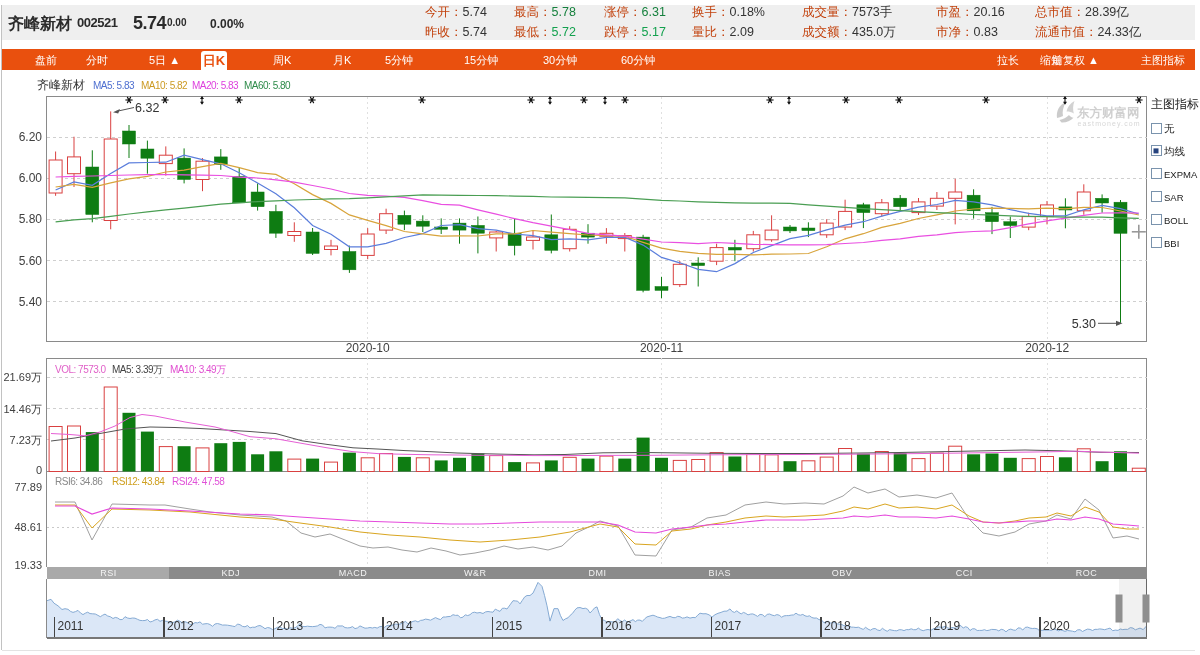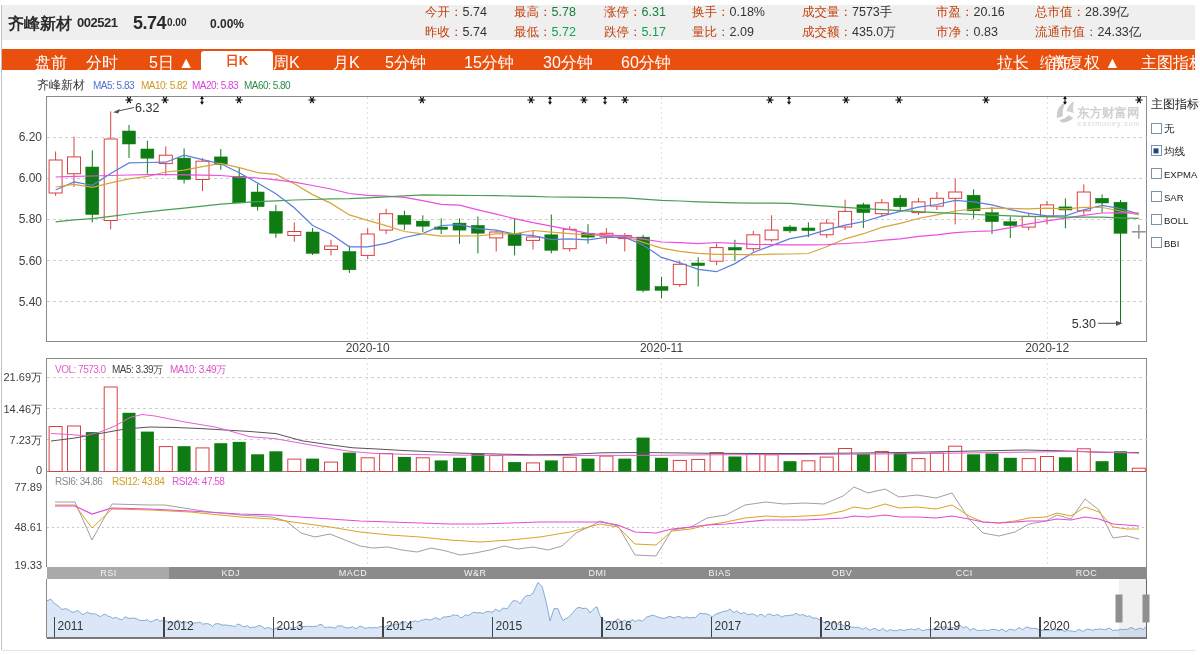--- a/index.html
+++ b/index.html
@@ -1,22 +1,22 @@
 <!DOCTYPE html>
 <html><head><meta charset="utf-8"><style>
 *{margin:0;padding:0;box-sizing:border-box}
 html,body{width:1200px;height:655px;background:#fff;font-family:"Liberation Sans",sans-serif;position:relative;overflow:hidden}
 .hdr{position:absolute;left:2px;top:5px;width:1193px;height:35px;background:#efefef}
 .t1{position:absolute;top:9px;font-weight:bold;color:#2b2b2b}
 .lbl{color:#c2410c}.val{color:#333}
 .st{position:absolute;font-size:12.5px;white-space:nowrap}
 .red{color:#15803d}.grn{color:#13a14e}
 .nav{position:absolute;left:2px;top:49px;width:1193px;height:21px;background:#e9500e}
-.nt{position:absolute;top:53px;font-size:16px;color:#fff;white-space:nowrap}
-.active{position:absolute;left:201px;top:51px;width:72px;height:19px;background:#fff;border-radius:3px 3px 0 0;color:#e9500e;font-size:13px;text-align:center;line-height:19px;font-weight:bold}
+.nt{position:absolute;top:53px;font-size:11px;color:#fff;white-space:nowrap}
+.active{position:absolute;left:201px;top:51px;width:26px;height:19px;background:#fff;border-radius:3px 3px 0 0;color:#e9500e;font-size:13px;text-align:center;line-height:19px;font-weight:bold}
 .lb{position:absolute;left:1px;top:5px;width:1px;height:645px;background:#c2c2c2}
 </style></head><body>
 <div class="lb"></div>
 <div class="hdr"></div>
 <div class="t1" style="left:8px;font-size:16px;top:14px">齐峰新材</div>
 <div class="t1" style="left:77px;font-size:13px;top:15px;letter-spacing:-0.5px">002521</div>
 <div class="t1" style="left:133px;font-size:18px;top:13px;letter-spacing:-0.5px">5.74</div>
 <div class="t1" style="left:167px;font-size:10px;top:17px">0.00</div>
 <div class="t1" style="left:210px;font-size:12px;top:17px">0.00%</div>
 <div class="st" style="left:425px;top:4px"><span class="lbl">今开：</span><span class="val">5.74</span></div>

